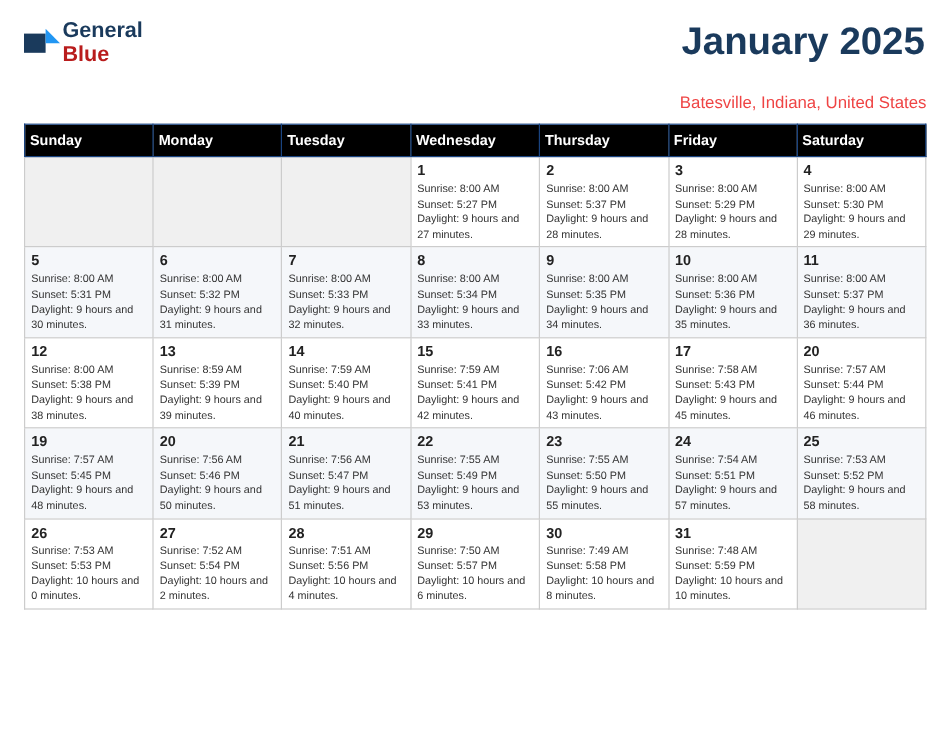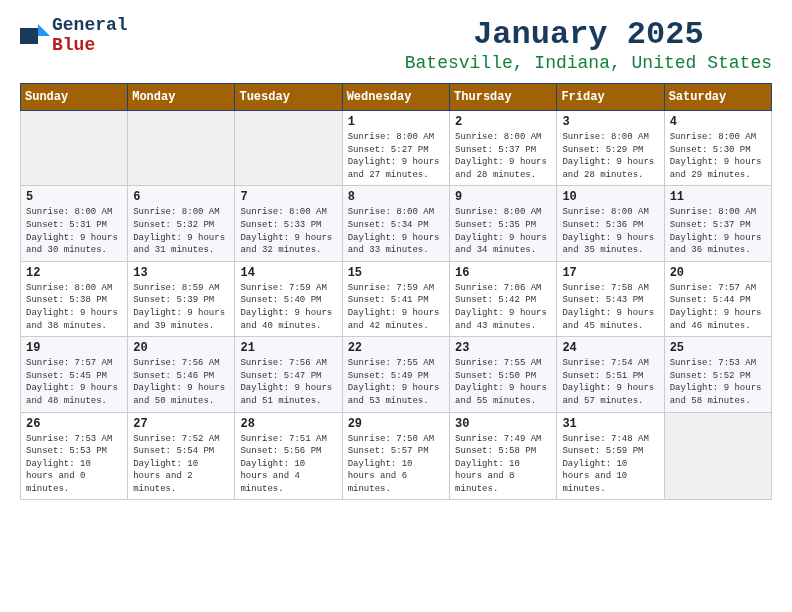--- a/index.html
+++ b/index.html
@@ -5,21 +5,20 @@
     * { box-sizing: border-box; margin: 0; padding: 0; }
     body {
       font-family: Arial, sans-serif;
       background: #fff;
       width: 792px;
       min-height: 612px;
     }
     .container {
       width: 792px;
       padding: 16px 20px 10px 20px;
-      font-family: Liberation Mono, monospace;
     }
     .header {
       display: flex;
       align-items: flex-start;
       justify-content: space-between;
       margin-bottom: 10px;
     }
     .logo {
       display: flex;
       align-items: center;
@@ -40,30 +39,31 @@
     }
     .title-block {
       text-align: center;
     }
     .month-title {
       font-size: 32px;
       font-weight: bold;
       color: #1a3a5c;
     }
     .subtitle {
-      font-size: 18px;
-      color: #15803d;
+      font-size: 14px;
+      color: #ef4444;
+      margin-top: 24px;
     }
     .calendar {
       width: 100%;
       border-collapse: collapse;
       border: 1px solid #ccc;
     }
     .calendar th {
-      background-color: #a16207;
+      background-color: #000000;
       color: #fff;
       font-size: 12px;
       font-weight: bold;
       padding: 6px 4px;
       text-align: left;
       border: 1px solid #1a4480;
     }
     .calendar td {
       vertical-align: top;
       border: 1px solid #ccc;

